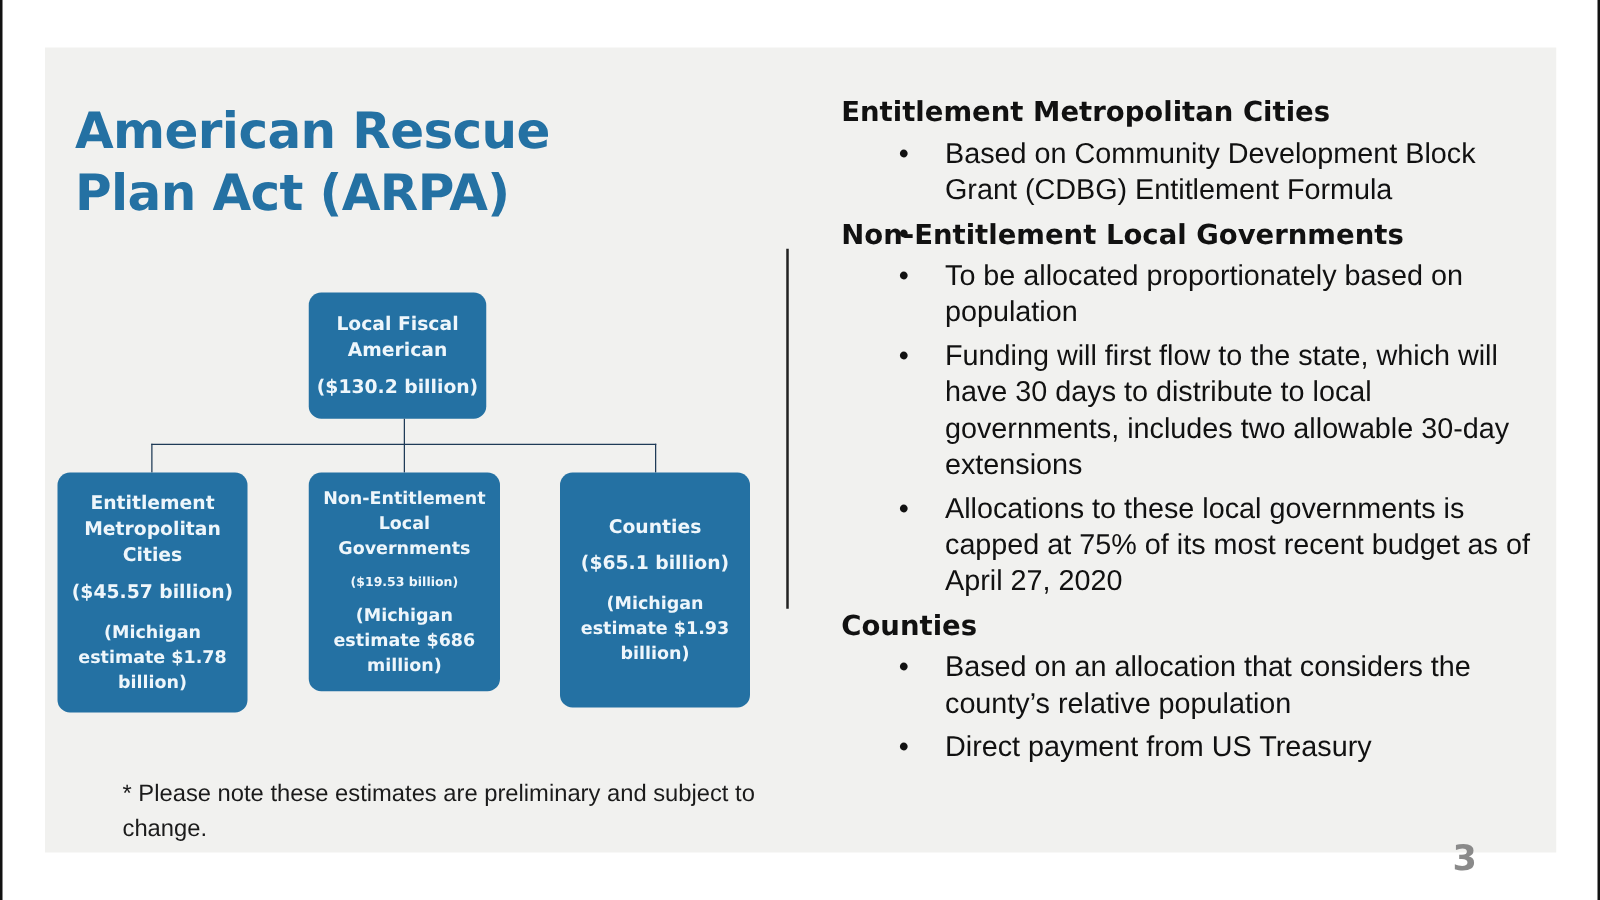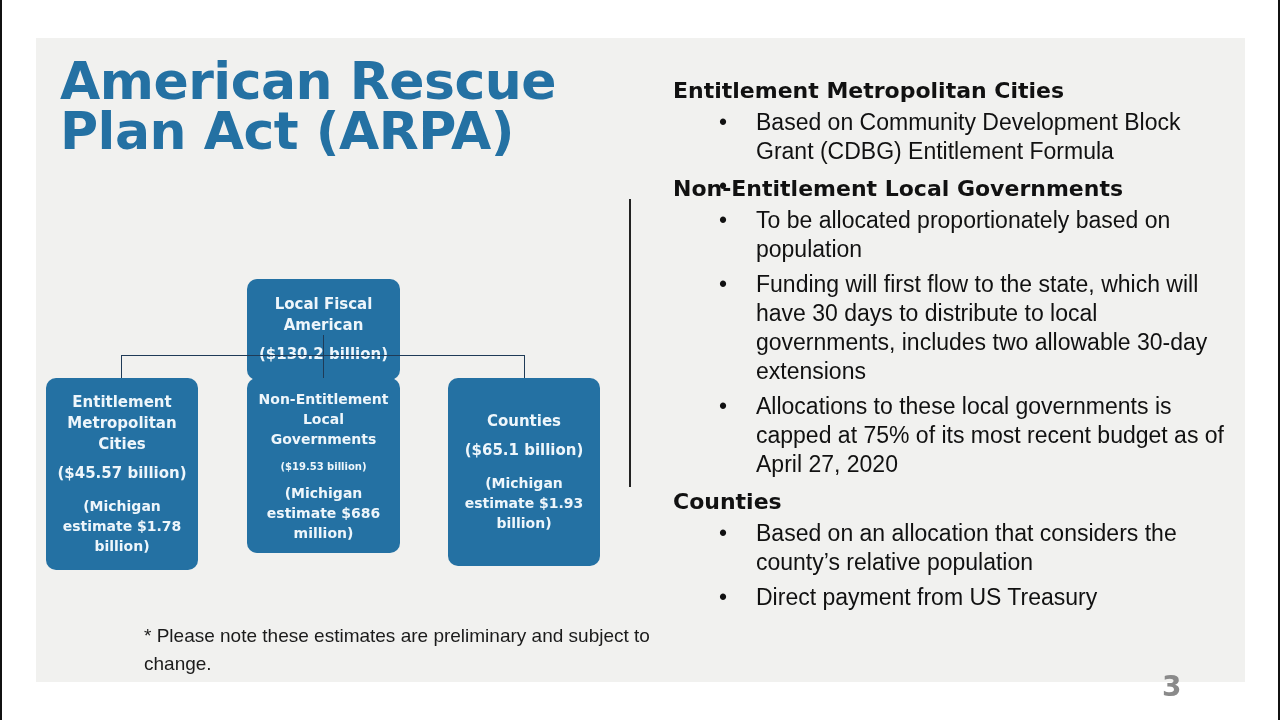--- a/index.html
+++ b/index.html
@@ -8,40 +8,40 @@
       background: #ffffff;
       font-family: "Liberation Sans", sans-serif;
     }
     .edge-left { position: absolute; left: 0; top: 0; width: 2px; height: 720px; background: #111; }
     .edge-right { position: absolute; right: 0; top: 0; width: 2px; height: 720px; background: #111; }
     .panel {
       position: absolute; left: 36px; top: 38px; width: 1209px; height: 644px;
       background: #f1f1ef;
     }
     .title {
-      position: absolute; left: 60px; top: 56px; margin: 0;
+      position: absolute; left: 60px; top: 80px; margin: 0;
       color: #2471a3; font-family: "DejaVu Sans", sans-serif; font-weight: bold;
-      font-size: 52px; line-height: 50px; letter-spacing: -0.5px;
+      font-size: 40px; line-height: 50px; letter-spacing: -0.5px;
     }
     .box {
       position: absolute; background: #2471a3; border-radius: 10px;
       color: #eef6fb; font-family: "DejaVu Sans", sans-serif; font-weight: bold;
       text-align: center; display: flex; flex-direction: column; justify-content: center;
       align-items: center; box-sizing: border-box; padding: 0 6px;
     }
     .box .name { font-size: 15px; line-height: 21px; }
     .box .amt { font-size: 15px; line-height: 21px; margin-top: 8px; }
     .box .mi { font-size: 14px; line-height: 20px; margin-top: 12px; }
     .box.small .name { font-size: 14px; line-height: 20px; }
     .box.small .amt { font-size: 10px; margin-top: 7px; }
     .box.small .mi { font-size: 14px; line-height: 20px; margin-top: 6px; }
     .line { position: absolute; background: #1f3b57; }
     .note {
       position: absolute; left: 98px; top: 622px; width: 520px;
-      color: #1b1b1b; font-size: 19px; line-height: 28px; margin-left: 46px;
+      color: #1b1b1b; font-size: 19px; line-height: 28px;
     }
     .divider { position: absolute; left: 629px; top: 199px; width: 2px; height: 288px; background: #222; }
     .right { position: absolute; left: 673px; top: 74px; width: 560px; color: #111; }
     .sec-title { font-family: "DejaVu Sans", sans-serif; font-weight: bold; font-size: 22px; line-height: 34px; margin: 0; }
     .bullets { list-style: none; margin: 0; padding: 0; }
     .bullets li { position: relative; padding-left: 83px; font-size: 23px; line-height: 29px; margin-bottom: 6px; }
     .bullets li .dot { position: absolute; left: 46px; top: 0; }
     .sec { margin-bottom: 6px; }
     .page-num {
       position: absolute; left: 1162px; top: 670px; color: #8a8a8a;
@@ -54,21 +54,21 @@
 <div class="edge-left"></div>
 <div class="edge-right"></div>
 
 <div class="panel"></div>
 
 <h1 class="title">
   <span>American Rescue</span><br>
   <span>Plan Act (ARPA)</span>
 </h1>
 
-<div class="box" style="left:247px; top:234px; width:153px; height:101px;margin-top:45px;">
+<div class="box" style="left:247px; top:234px; width:142px; height:101px;">
   <div class="name">Local Fiscal</div>
   <div class="name">American</div>
   <div class="amt">($130.2 billion)</div>
 </div>
 
 <div class="line" style="left:323px; top:335px; width:1px; height:43px;"></div>
 <div class="line" style="left:121px; top:355px; width:404px; height:1px;"></div>
 <div class="line" style="left:121px; top:355px; width:1px; height:23px;"></div>
 <div class="line" style="left:524px; top:355px; width:1px; height:23px;"></div>
 

